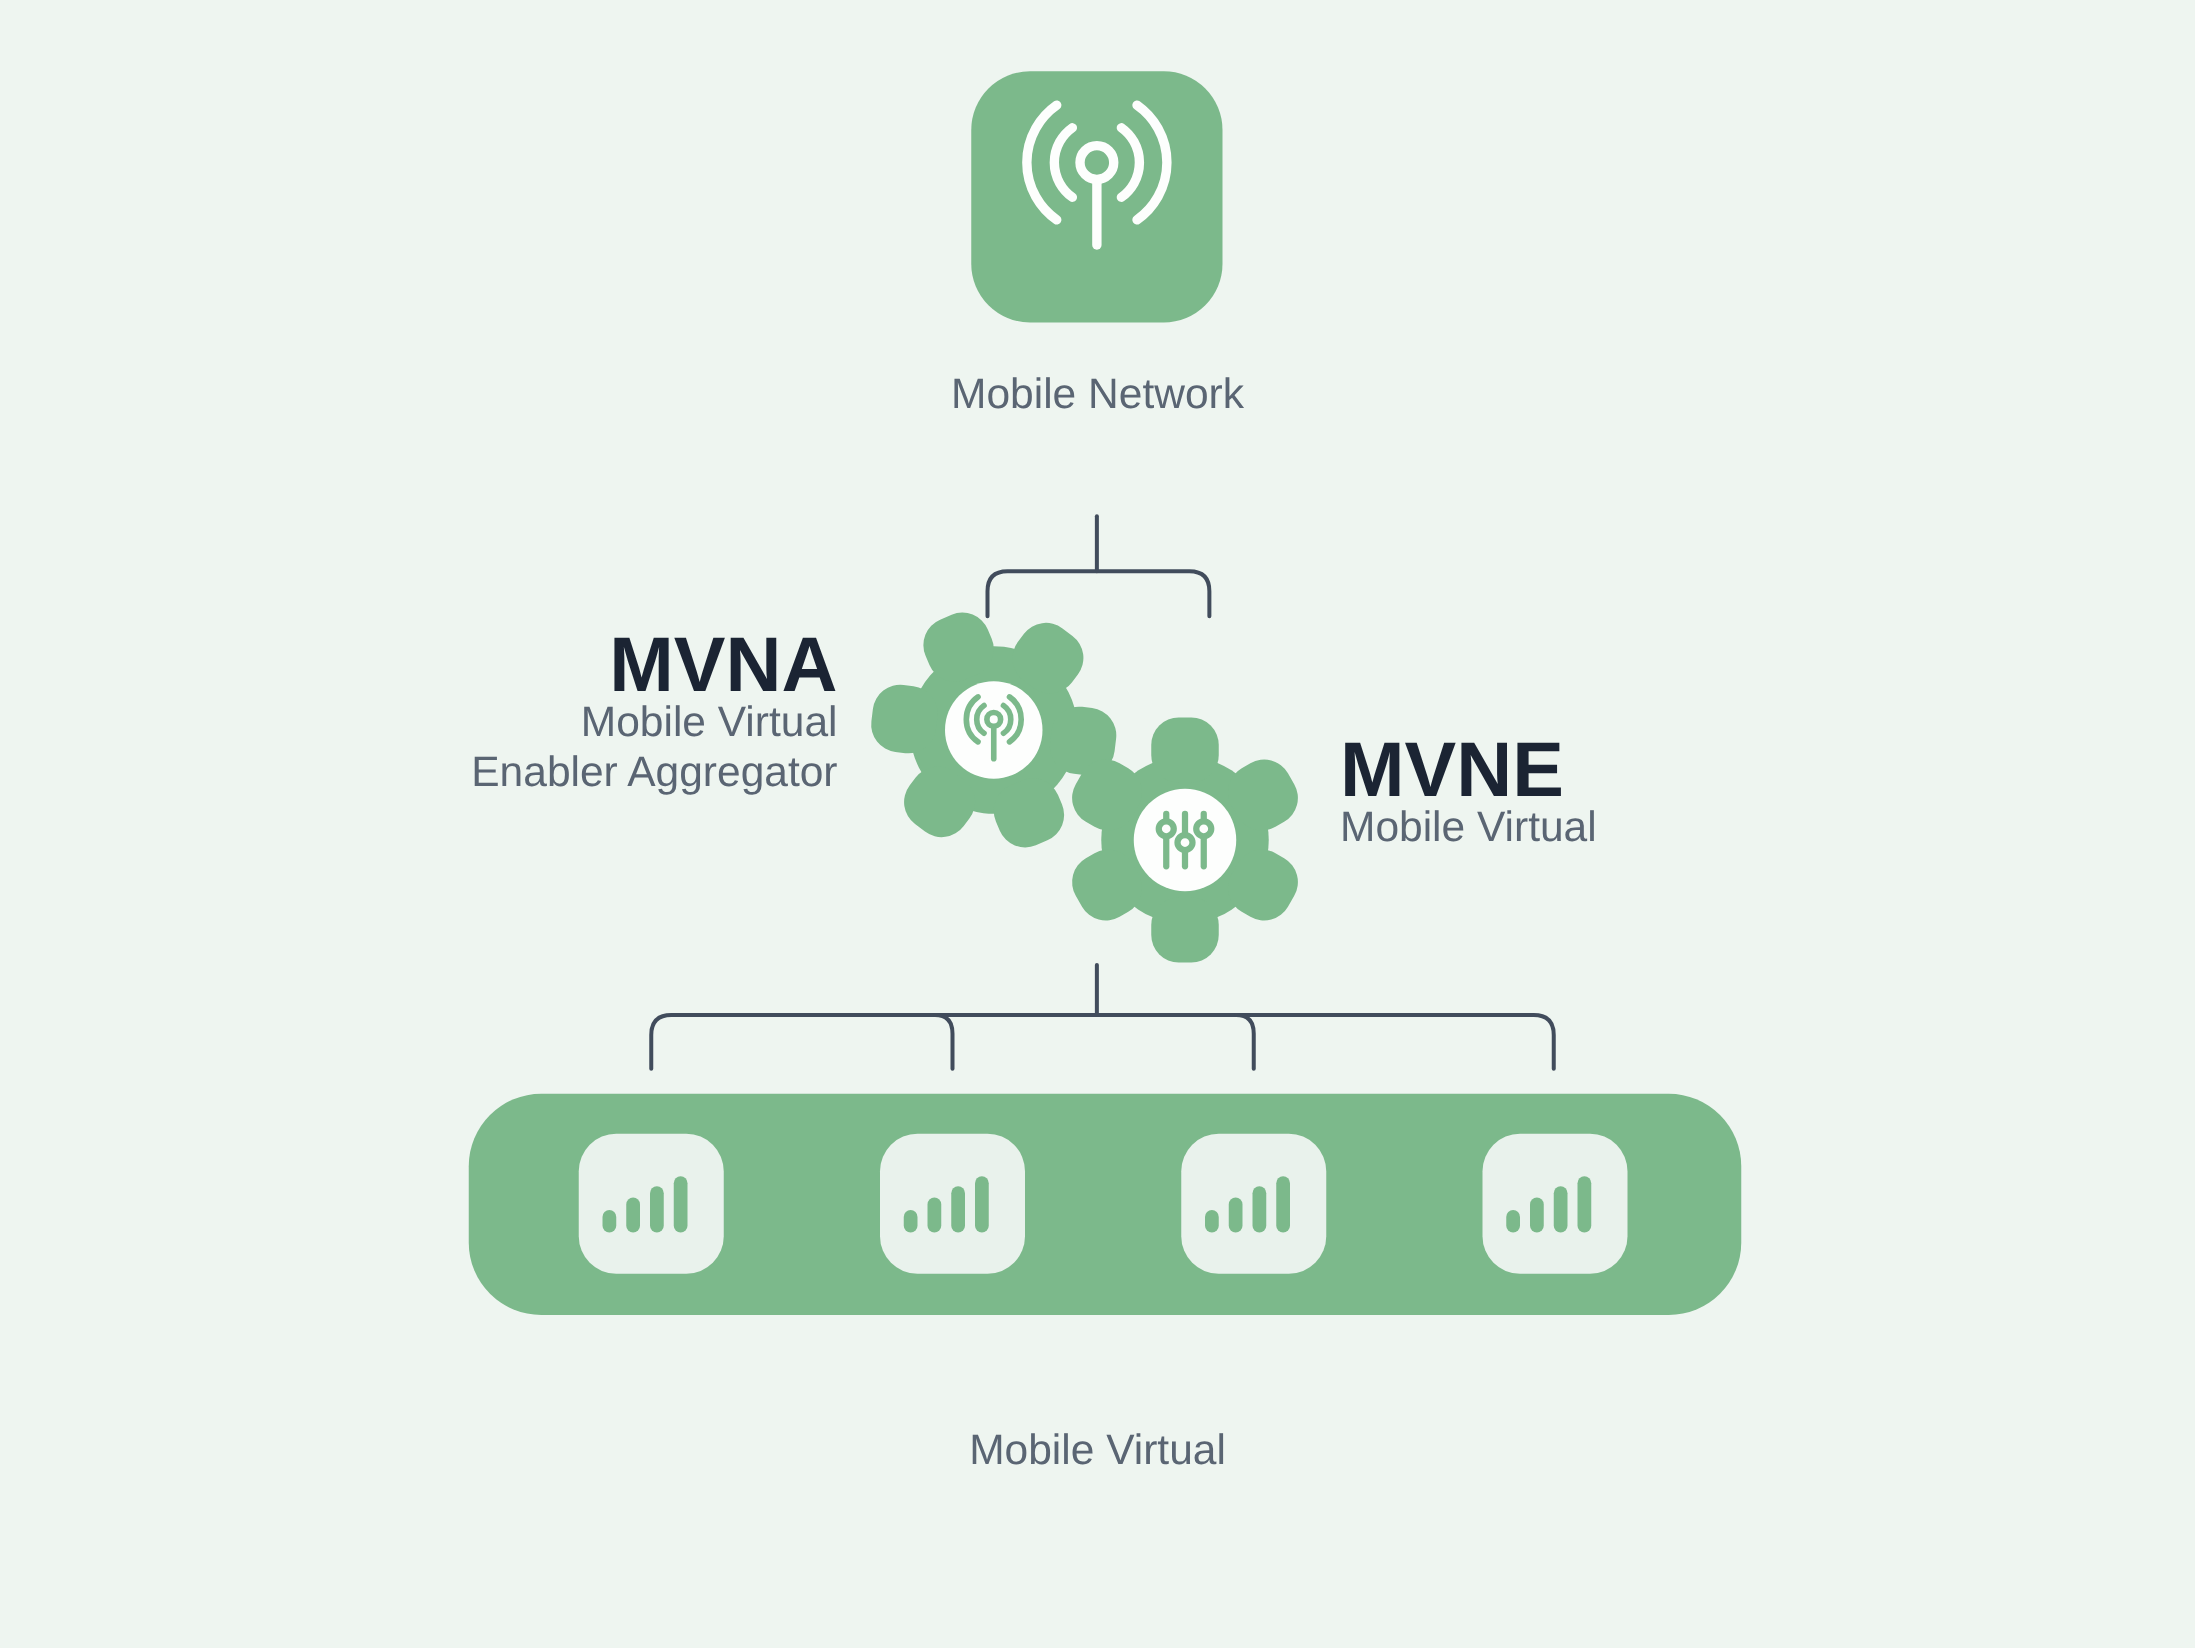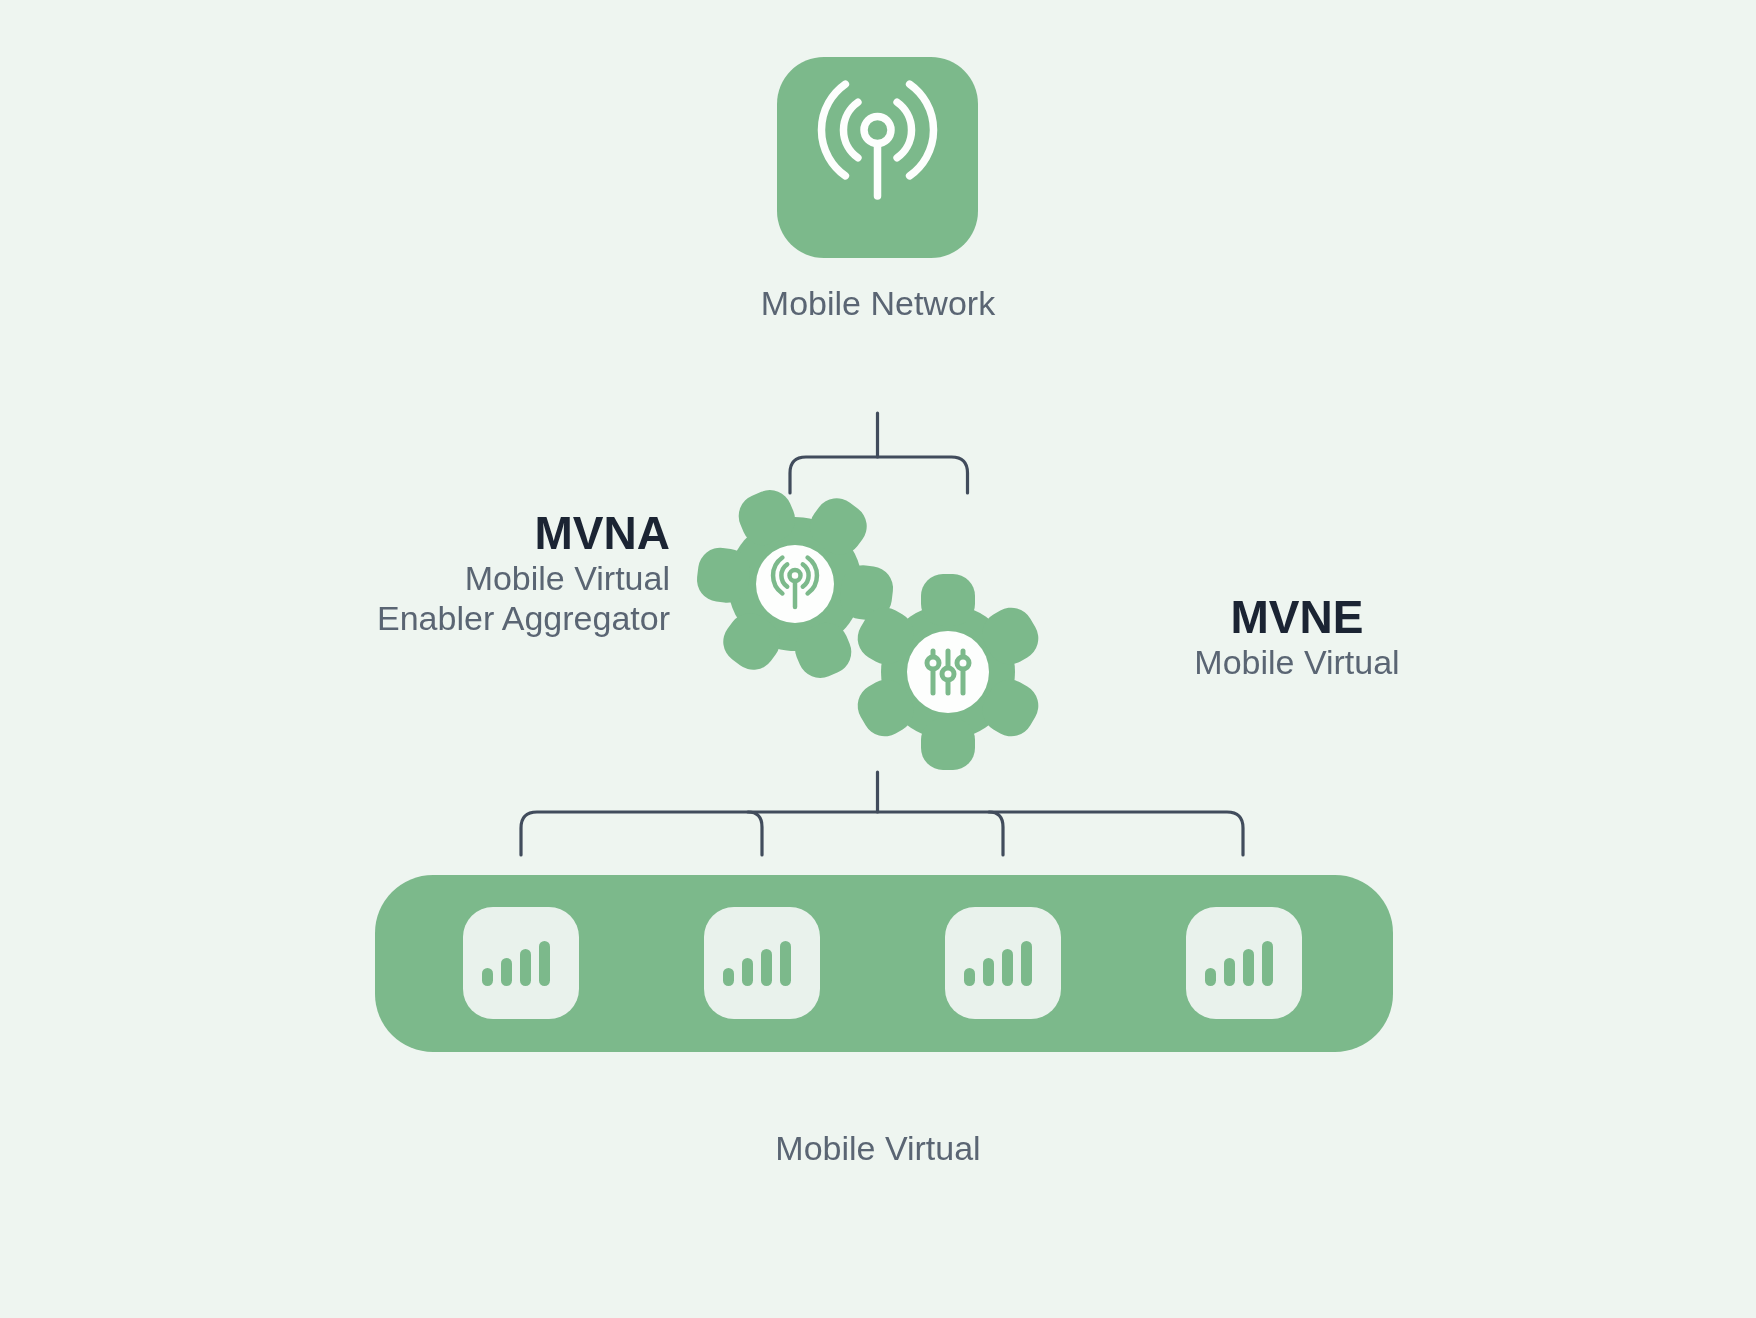--- a/index.html
+++ b/index.html
@@ -25,27 +25,27 @@
   .connector{fill:none;stroke:var(--connector-line);stroke-width:3.2;stroke-linecap:round;}
   .w-stroke{fill:none;stroke:var(--icon-white);stroke-width:7.5;stroke-linecap:round;}
   .g-stroke{fill:none;stroke:var(--accent-green);stroke-width:4.5;stroke-linecap:round;}
   .knob{fill:var(--icon-white);stroke:var(--accent-green);stroke-width:5;}
   
   .label{position:absolute;}
   .label.center{text-align:center;}
   .label.right{text-align:right;}
   .abbr{font-weight:bold;color:var(--title-text);}
   .abbr-lg{font-size:53px;line-height:54px;}
-  .abbr-md{font-size:46px;line-height:50px;}
+  .abbr-md{font-size:62px;line-height:50px;}
   .sub{color:var(--subtitle-text);font-size:34px;line-height:40px;}
   #mno-label{left:578px;top:281px;width:600px;}
   #mvna-label{left:220px;top:508px;width:450px;}
-  #mvne-label{left:1072px;top:592px;width:450px;text-align:center;}
+  #mvne-label{left:1072px;top:592px;width:450px;}
   #mvno-label{left:578px;top:1126px;width:600px;}
-  #mno-label .sub-block,#mvno-label .sub-block{margin-top:2px;text-align:center;}
+  #mno-label .sub-block,#mvno-label .sub-block{margin-top:14px;text-align:center;}
 </style>
 </head>
 <body>
 
 <svg class="layer" width="1756" height="1318" viewBox="0 0 1756 1318">
 
   <g>
     <rect class="green-fill" x="777" y="57" width="201" height="201" rx="47"></rect>
     <g class="w-stroke">
       <circle cx="877.5" cy="130" r="13.5"></circle>

